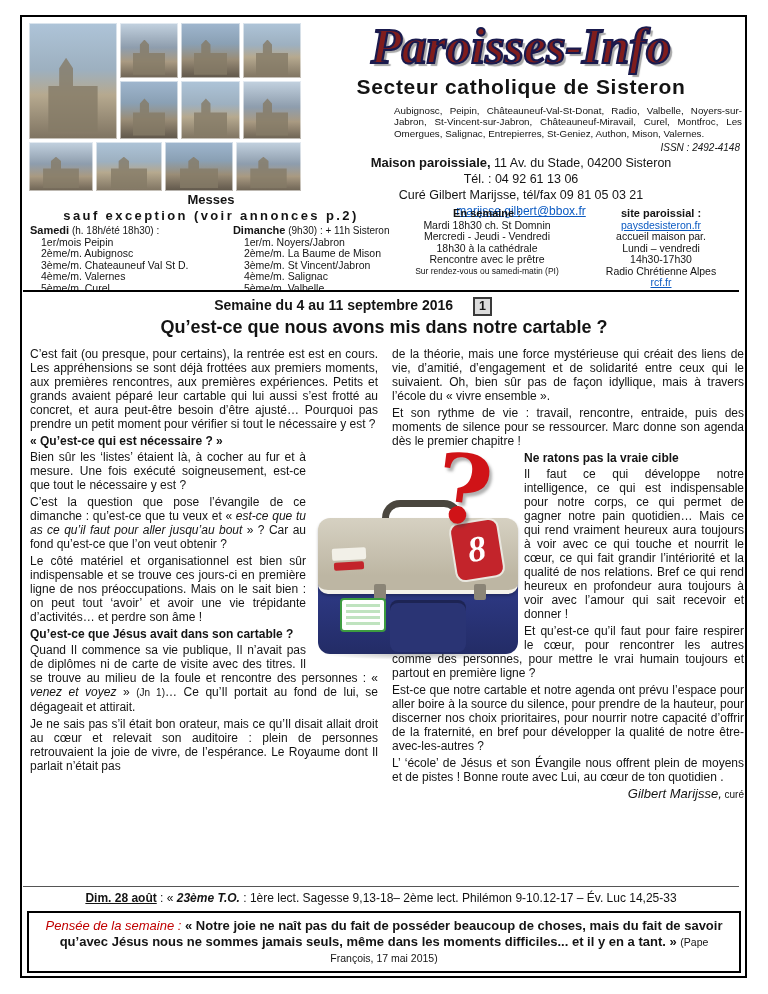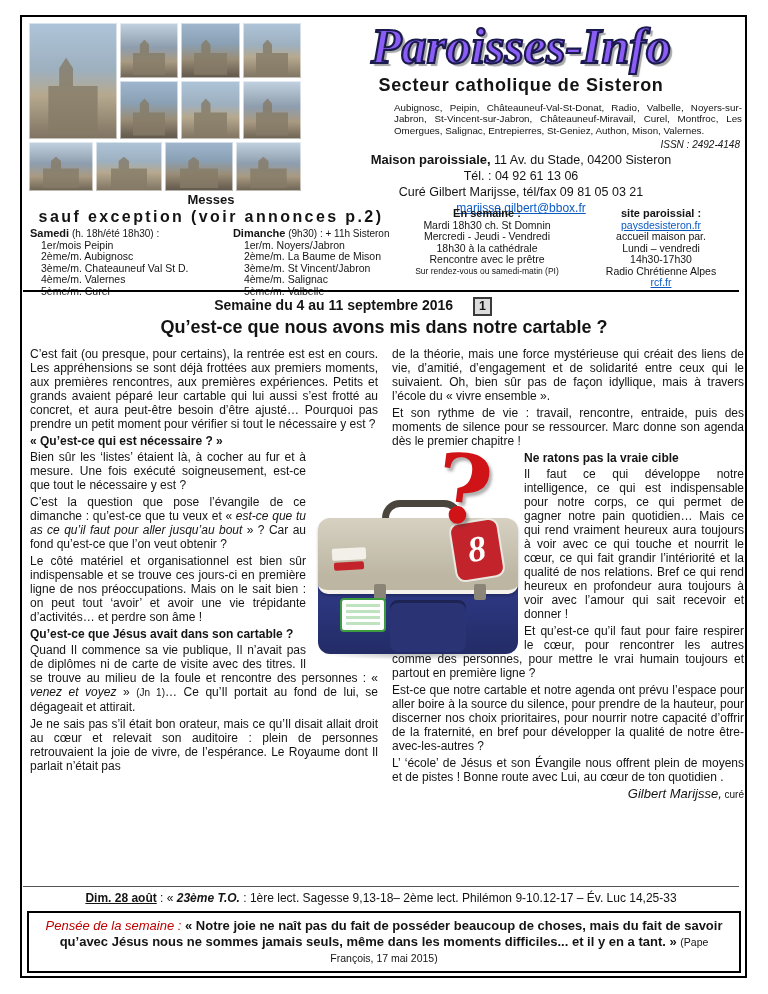--- a/index.html
+++ b/index.html
@@ -24,34 +24,34 @@
   .t6{left:152px;top:58px;width:59px;height:58px;}
   .t7{left:214px;top:58px;width:58px;height:58px;}
   .t8{left:0;top:119px;width:64px;height:49px;}
   .t9{left:67px;top:119px;width:66px;height:49px;}
   .t10{left:136px;top:119px;width:68px;height:49px;}
   .t11{left:207px;top:119px;width:65px;height:49px;}
 
   
   .head-right{position:absolute;left:298px;top:20px;width:446px;text-align:center;}
   .logo{font-family:"Liberation Serif","DejaVu Serif",serif;font-style:italic;font-weight:800;
-    font-size:50px;line-height:1.05;color:#8b5cf6;-webkit-text-stroke:2.2px #1A1A4D;
+    font-size:50px;line-height:1.05;color:#7f1d1d;-webkit-text-stroke:2.2px #1A1A4D;
     text-shadow:3px 3px 1px rgba(95,95,95,.55);text-align:center;}
-  .subtitle{font-weight:bold;font-size:18px;letter-spacing:.7px;margin-top:2px;}
+  .subtitle{font-weight:bold;font-size:21px;letter-spacing:.7px;margin-top:2px;}
   .parishes{margin:6px 0 0 96px;width:348px;font-size:9.8px;line-height:11.6px;text-align:justify;}
   .issn{margin:3px 4px 0 0;font-style:italic;font-size:10px;text-align:right;}
   .addr,.tel,.cure{font-size:12.5px;margin-top:2px;}
   .addr b{font-size:13px;}
   .email{margin-top:2px;font-size:12px;}
   .link{color:#0B5AC2;text-decoration:underline;cursor:pointer;}
 
   
   .messes{position:absolute;left:30px;top:192px;width:362px;}
   .messes-title{text-align:center;font-weight:bold;font-size:13px;}
-  .messes-sub{text-align:center;font-weight:bold;font-size:16px;letter-spacing:2.4px;margin-top:1px;}
+  .messes-sub{text-align:center;font-weight:bold;font-size:13px;letter-spacing:2.4px;margin-top:1px;}
   .messes-cols{display:flex;margin-top:2px;}
   .mcol{font-size:10.5px;line-height:11.5px;}
   .mcol.samedi{width:196px;}
   .mcol.dimanche{width:166px;margin-left:15px;}
   .mhead b{font-size:11px;}
   .mh-small{font-size:10px;text-align:right;}
   .mitem{padding-left:11px;}
 
   .weekcols{position:absolute;left:398px;top:208px;width:348px;display:flex;}
   .wcol{font-size:10.5px;line-height:11.5px;text-align:center;}

